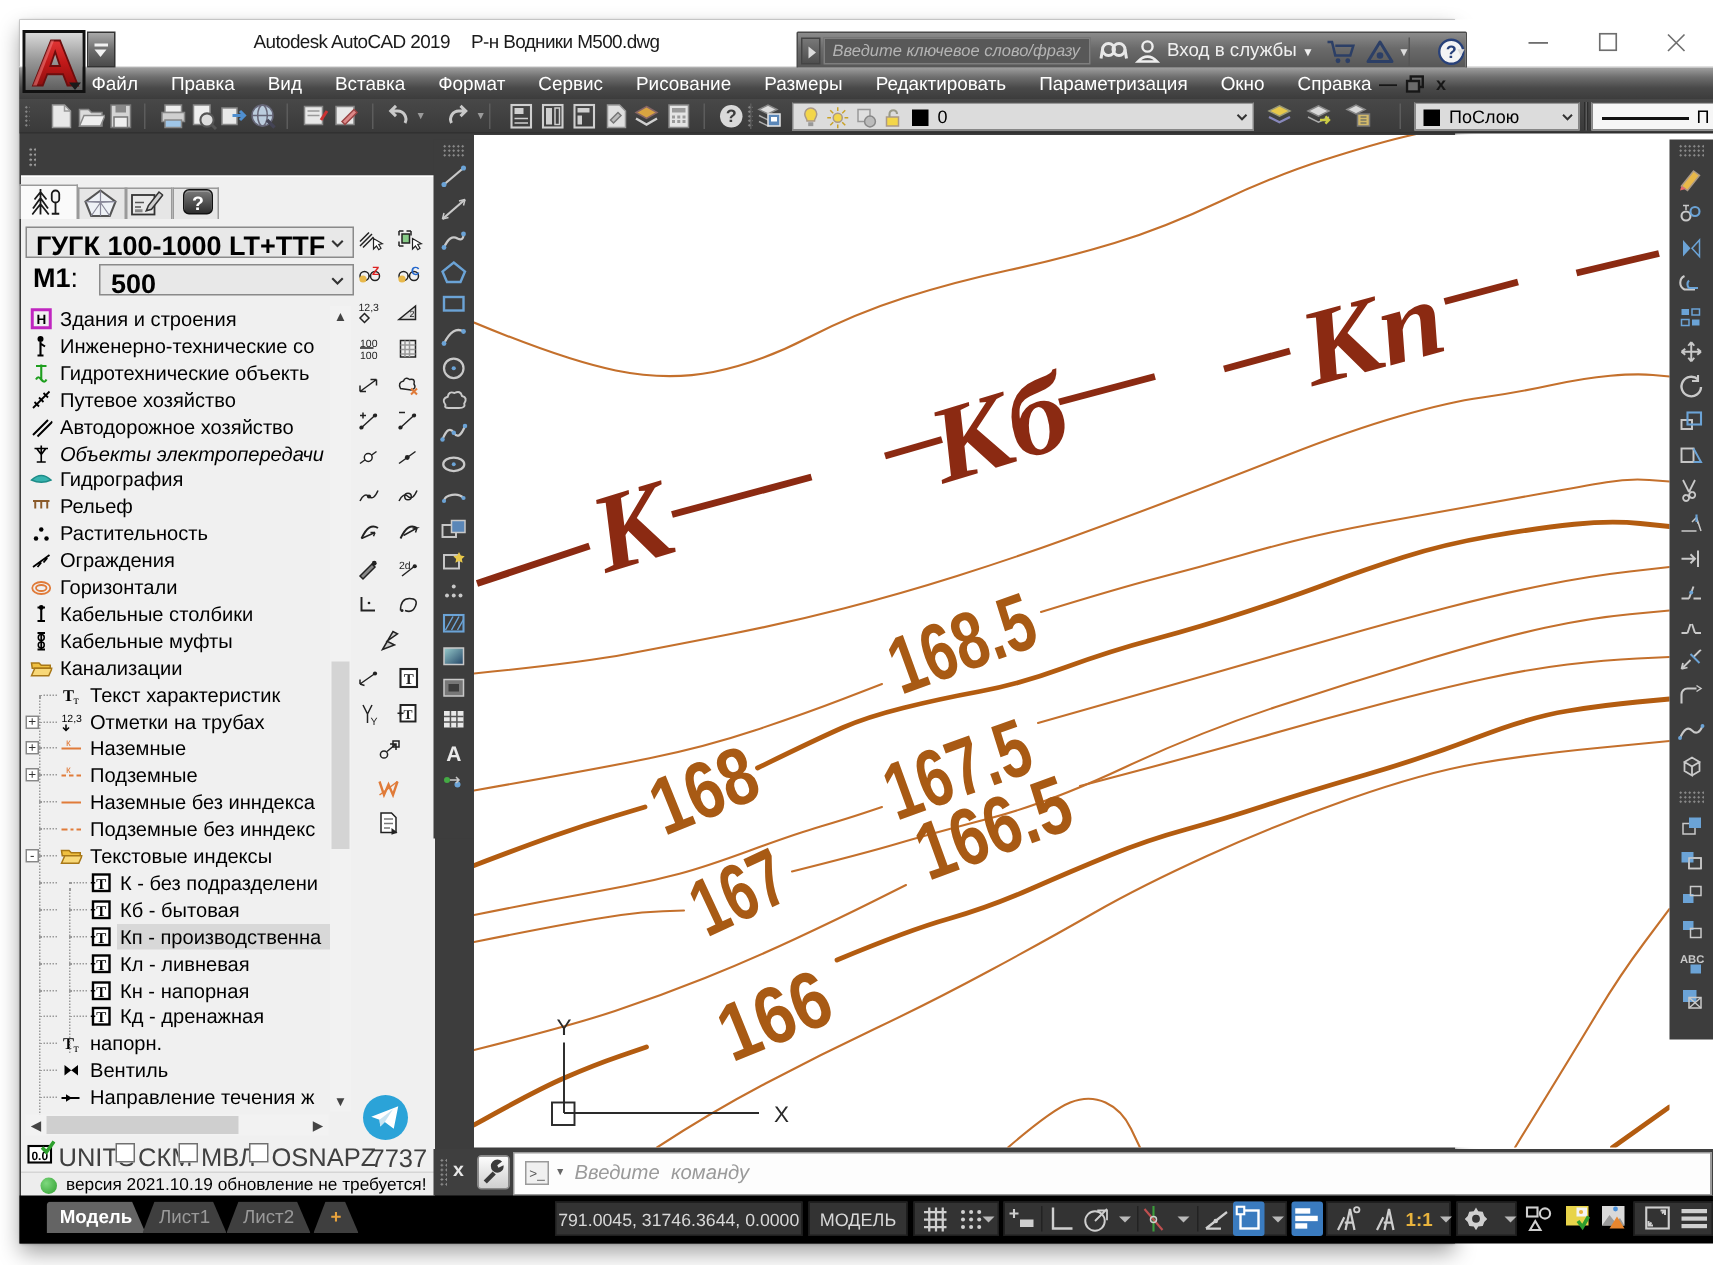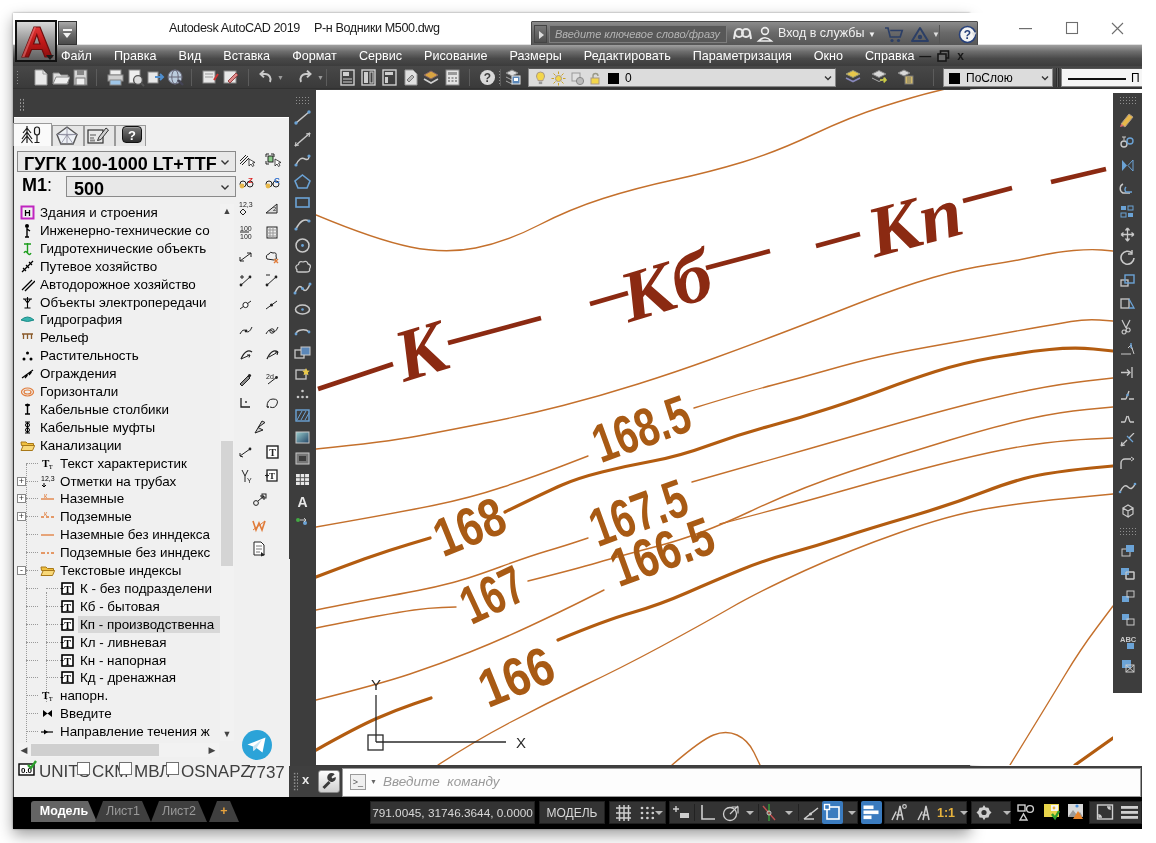--- a/index.html
+++ b/index.html
@@ -386,21 +386,21 @@
             <path d="M3 9 l3 3 M6 6 l3 3 M9 3 l3 3" stroke="#000" stroke-width="1.2"></path>
           </svg>
           <span class="txt" style="left:24px;">Путевое хозяйство</span>
         </div>
         <div class="trow" style="top:71.6px;">
           <svg class="ticon" style="left:4px" viewBox="0 0 15 15">
             <path d="M2 13 L12 3 M5 14 L15 4" stroke="#000" stroke-width="1.3"></path>
           </svg>
           <span class="txt" style="left:24px;">Автодорожное хозяйство</span>
         </div>
-        <div class="trow" style="top:89.5px;">
+        <div class="trow" style="top:89.5px;font-style:italic;">
           <svg class="ticon" style="left:4px" viewBox="0 0 15 15">
             <path d="M7.5 2 v11 m-3 0 h6 M3 4 h9 M4.5 4 l3 4 m3 -4 l-3 4" stroke="#000" stroke-width="1.1" fill="none"></path>
           </svg>
           <span class="txt" style="left:24px;">Объекты электропередачи</span>
         </div>
         <div class="trow" style="top:107.4px;">
           <svg class="ticon" style="left:4px" viewBox="0 0 15 15">
             <path d="M1 8 Q7.5 2 14 8 Q7.5 11 1 8 Z" fill="#37b3ae" stroke="#1d8c88"></path>
           </svg>
           <span class="txt" style="left:24px;">Гидрография</span>
@@ -579,21 +579,21 @@
             <text x="2" y="11" font-size="11" font-weight="bold" style="font-family:&quot;Liberation Serif&quot;,serif" fill="#000">T</text>
             <text x="9" y="13" font-size="8" style="font-family:&quot;Liberation Serif&quot;,serif" fill="#000">т</text>
           </svg>
           <span class="txt" style="left:44px;">напорн.</span>
         </div>
         <div class="trow" style="top:501.19999999999976px;">
           <div class="abs" style="left:10px;top:8px;width:12px;height:1px;border-top:1px dotted #9a9a9a;"></div>
           <svg class="ticon" style="left:24px" viewBox="0 0 15 15">
             <path d="M3 4 v7 l9 -7 v7 z" fill="#000"></path>
           </svg>
-          <span class="txt" style="left:44px;">Введите</span>
+          <span class="txt" style="left:44px;">Вентиль</span>
         </div>
         <div class="trow" style="top:519.0999999999998px;">
           <div class="abs" style="left:10px;top:8px;width:12px;height:1px;border-top:1px dotted #9a9a9a;"></div>
           <svg class="ticon" style="left:24px" viewBox="0 0 15 15">
             <path d="M1 8 h12" stroke="#000" stroke-width="1.2"></path>
             <path d="M8 8 l-4 -2.5 v5 z" fill="#000"></path>
           </svg>
           <span class="txt" style="left:44px;text-align:center;">Направление течения ж</span>
         </div>
         <div class="abs" style="left:10px;top:260px;width:1px;height:280px;border-left:1px dotted #9a9a9a;"></div>
@@ -620,20 +620,24 @@
       <div class="chk" style="left:105px;top:644px;"></div>
       <div class="ptext" style="left:120px;top:644px;">МВЛ</div>
       <div class="chk" style="left:152px;top:644px;"></div>
       <div class="ptext" style="left:167px;top:644px;">OSNAPZ</div>
       <svg class="abs" style="left:227px;top:611px" width="32" height="32" viewBox="0 0 32 32">
         <circle cx="16" cy="16" r="15" fill="#2ba3d8"></circle>
         <path d="M6.5 15.5 L24.5 8.5 L21.5 23.5 L15.5 19 L12.5 22 L12 17.5 Z" fill="#fff"></path>
         <path d="M12 17.5 L21 10.5 L15.5 19 L12.5 22 Z" fill="#c8e4f2"></path>
       </svg>
       <div class="ptext" style="left:233px;top:645px;">7737</div>
+      <div class="verrow">
+        <div class="abs" style="left:13px;top:3px;width:11px;height:11px;border-radius:50%;background:radial-gradient(circle at 35% 35%,#7ed87e,#2e9e2e);"></div>
+        <div class="abs" style="left:30px;top:2px;font-size:11.5px;color:#000;white-space:nowrap;">версия 2021.10.19 обновление не требуется!</div>
+      </div>
       <svg class="abs" style="left:224px;top:33px" width="18" height="17" viewBox="0 0 18 17">
         <path d="M2 10 l6-6 M2 13 l8-8 M4 14 l7-7" stroke="#222"></path>
         <path d="M11 8 l0 7 l2 -2 l1.5 2.5 l1.5 -1 l-1.5 -2.5 l2.5 -0.5 z" fill="#fff" stroke="#222" stroke-width="0.8"></path>
       </svg>
       <svg class="abs" style="left:250px;top:33px" width="18" height="17" viewBox="0 0 18 17">
         <path d="M2 3 h3 M2 3 v3 M2 13 h3 M2 13 v-3 M10 3 h-3 M10 3 v3" fill="none" stroke="#222"></path>
         <rect x="4" y="5" width="5" height="6" fill="#8c8" stroke="#222"></rect>
         <path d="M11 8 l0 7 l2 -2 l1.5 2.5 l1.5 -1 l-1.5 -2.5 l2.5 -0.5 z" fill="#fff" stroke="#222" stroke-width="0.8"></path>
       </svg>
       <svg class="abs" style="left:224px;top:57.4px" width="18" height="17" viewBox="0 0 18 17">

